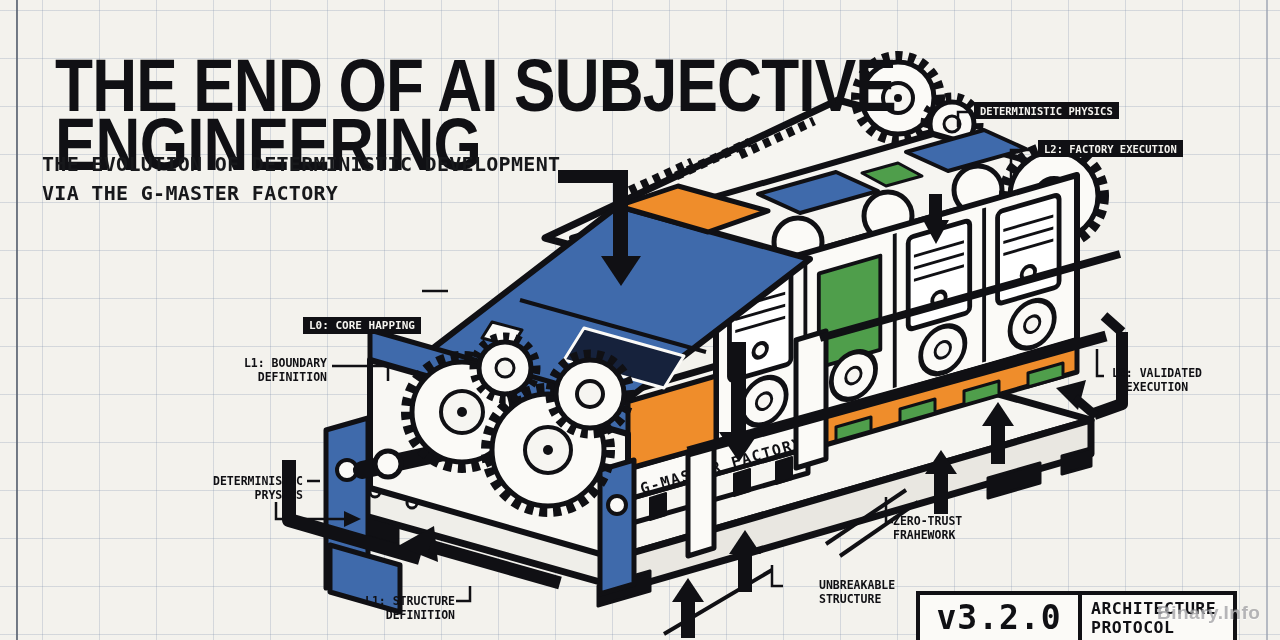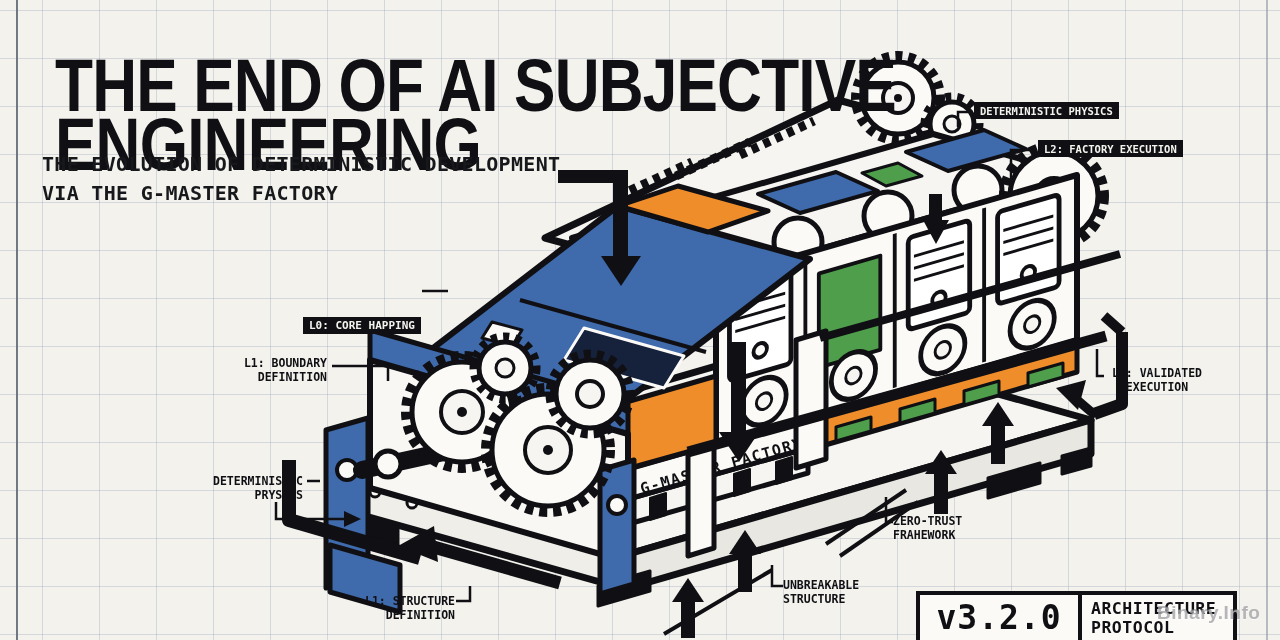--- a/index.html
+++ b/index.html
@@ -278,21 +278,21 @@
   <div class="lbl plain center" style="left:1102px;top:366px;width:96px;">
     <div>L2: VALIDATED</div>
     <div>EXECUTION</div>
   </div>
 
   <div class="lbl plain" style="left:893px;top:514px;">
     <div>ZERO-TRUST</div>
     <div>FRAHEWORK</div>
   </div>
 
-  <div class="lbl plain" style="left:783px;top:578px;">
+  <div class="lbl plain" style="left:783px;top:578px;padding-left:36px;">
     <div>UNBREAKABLE</div>
     <div>STRUCTURE</div>
   </div>
 
   <div class="lbl plain right" style="left:345px;top:594px;width:110px;">
     <div>L1: STRUCTURE</div>
     <div>DEFINITION</div>
   </div>
 
   <div class="version-box">

